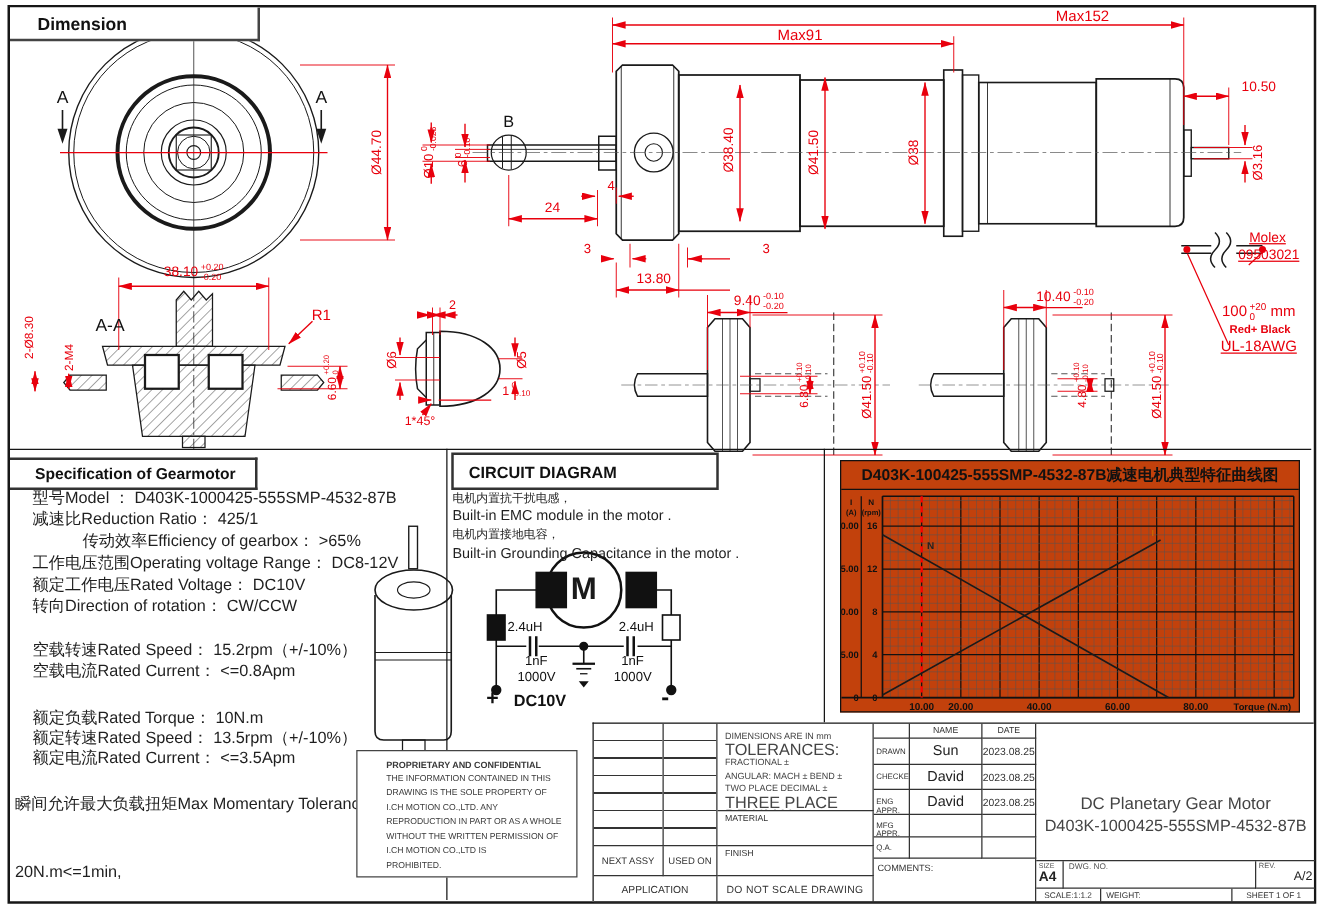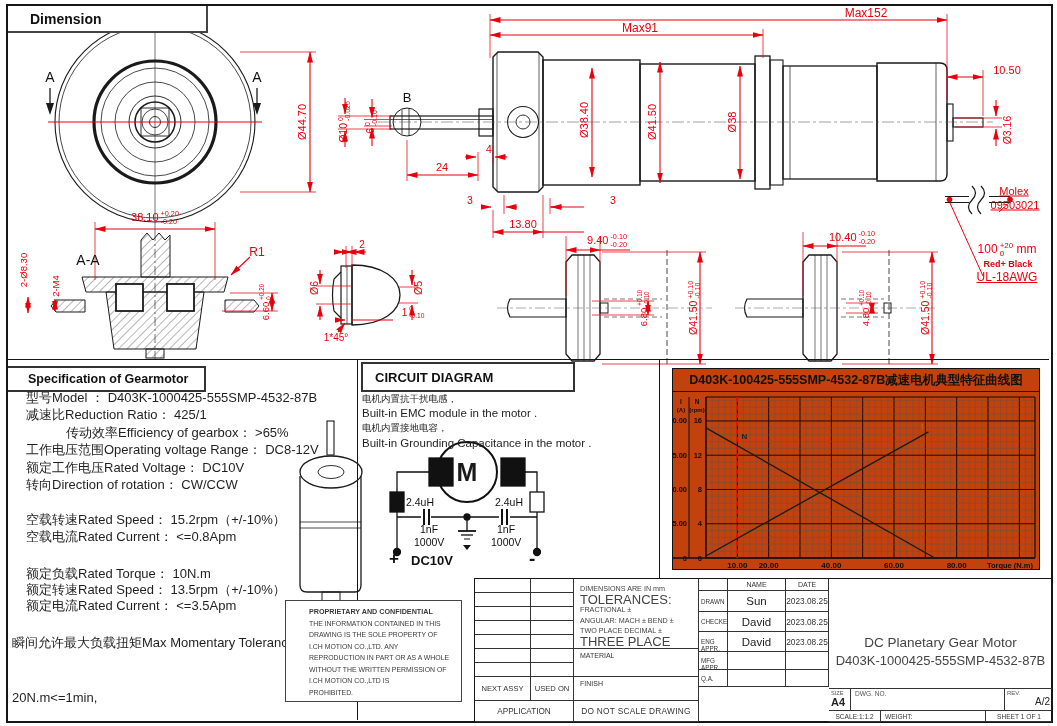--- a/index.html
+++ b/index.html
@@ -509,20 +509,21 @@
   <div class="cell cc" style="left:311px;top:53px;width:43px;height:20px;font-size:8.3px;">2023.08.25</div>
 
   <div class="cell" style="left:224px;top:73px;width:29px;height:18px;padding:5px 0 0 2px;font-size:6.3px;">MFG APPR.</div>
   <div class="cell" style="left:253px;top:73px;width:58px;height:18px;"></div>
   <div class="cell" style="left:311px;top:73px;width:43px;height:18px;"></div>
 
   <div class="cell" style="left:224px;top:91px;width:29px;height:17px;padding:5px 0 0 2px;font-size:6.3px;">Q.A.</div>
   <div class="cell" style="left:253px;top:91px;width:58px;height:17px;"></div>
   <div class="cell" style="left:311px;top:91px;width:43px;height:17px;"></div>
 
+  <div class="cell" style="left:224px;top:108px;width:130px;height:35px;padding:3px 0 0 3px;font-size:7.3px;">COMMENTS:</div>
 
   <div class="cell nbr" style="left:354px;top:47px;width:223px;height:63px;">
     <div style="text-align:center;margin-top:9px;font-size:13.5px;color:#444;">DC Planetary Gear Motor</div>
     <div style="text-align:center;margin-top:3px;font-size:13px;color:#444;white-space:nowrap;">D403K-1000425-555SMP-4532-87B</div>
   </div>
   <div class="cell" style="left:354px;top:110px;width:22px;height:22px;padding:1px 0 0 2px;">
     <div style="font-size:5.6px;color:#555;">SIZE</div>
     <div style="font-size:11px;font-weight:bold;color:#222;">A4</div>
   </div>
   <div class="cell" style="left:376px;top:110px;width:154px;height:22px;padding:1px 0 0 4px;font-size:6.6px;color:#555;">DWG.  NO.</div>

